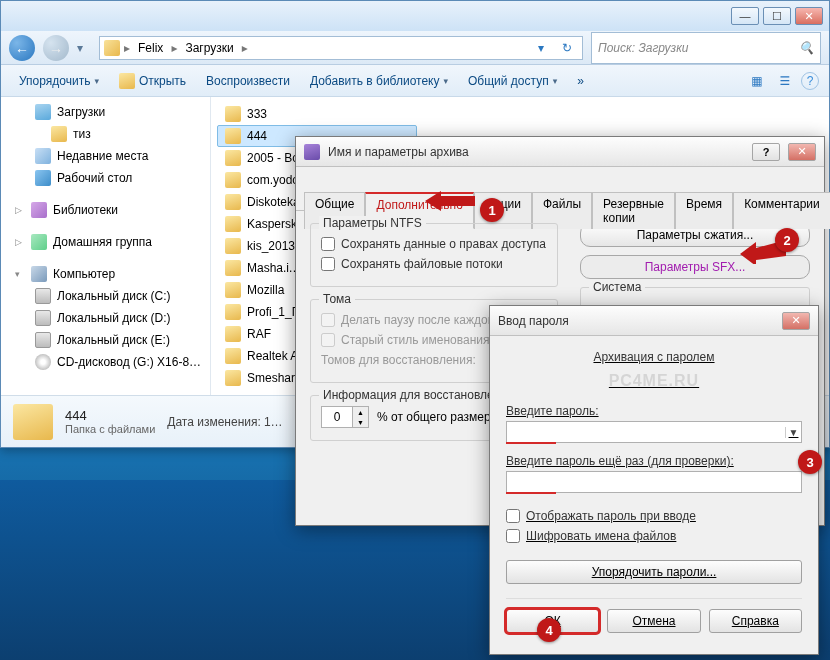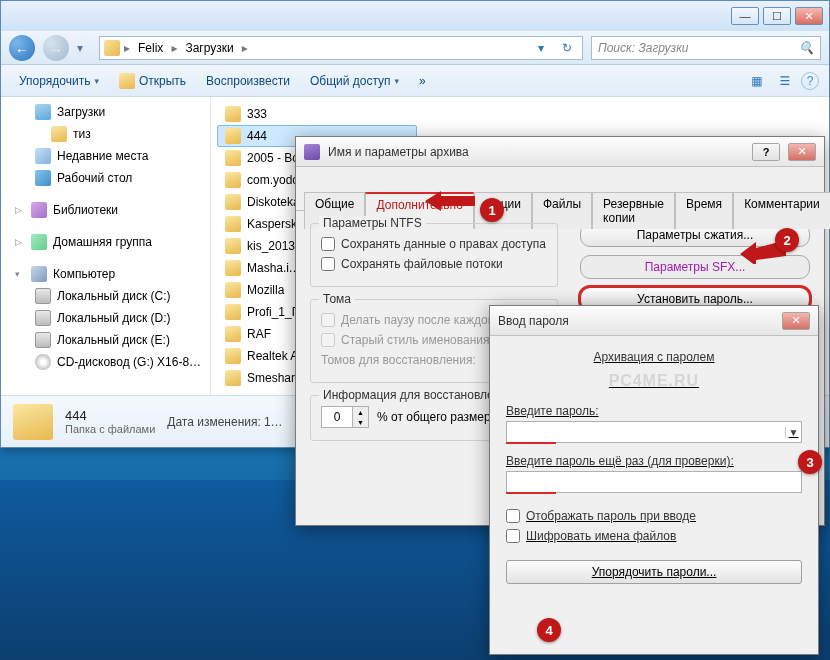--- a/index.html
+++ b/index.html
@@ -16,21 +16,21 @@
 
 .nav-bar { height: 34px; background: linear-gradient(180deg,#eef5fc,#dce9f6); display:flex; align-items:center; padding: 0 8px; gap:8px; border-bottom:1px solid #b8cde2; }
 .nav-arrow { width:26px; height:26px; border-radius:50%; background: radial-gradient(circle at 30% 30%, #7bb6e8, #2b78c1); display:flex; align-items:center; justify-content:center; color:#fff; font-size:14px; cursor:pointer; }
 .nav-arrow.fwd { background: radial-gradient(circle at 30% 30%, #d5e3ef, #a3b9cc); color:#eee; }
 .nav-dd { width:14px; color:#5b7a99; cursor:pointer; }
 .breadcrumb { flex:1; height:24px; border:1px solid #a3bdd6; background:#fff; display:flex; align-items:center; padding:0 4px; gap:4px; }
 .bc-icon { width:16px; height:16px; background: linear-gradient(135deg,#f9e29a,#e8b84d); border-radius:2px; }
 .bc-sep { color:#777; }
 .bc-item { cursor:pointer; padding:2px 4px; }
 .bc-refresh { width:22px; text-align:center; color:#2b78c1; cursor:pointer; }
-.search-box { width:230px; height:24px; border:1px solid #a3bdd6; background:#fff; display:flex; align-items:center; padding:0 6px; color:#888; font-style:italic; gap:6px; }
+.search-box { width:230px; height:32px; border:1px solid #a3bdd6; background:#fff; display:flex; align-items:center; padding:0 6px; color:#888; font-style:italic; gap:6px; }
 .search-icon { color:#5a8ac1; }
 
 .toolbar { height: 32px; background: linear-gradient(180deg,#f0f6fc,#e1edf8); display:flex; align-items:center; padding:0 10px; gap:4px; border-bottom:1px solid #c8d9e9; }
 .tb-item { color:#0b4a83; padding: 4px 8px; cursor:pointer; display:flex; align-items:center; gap:4px; }
 .tb-dd::after { content:" ▾"; color:#4a6a8a; font-size:9px; }
 .tb-sep { flex:1; }
 .tb-iconbtn { width:24px; height:22px; border:1px solid transparent; display:flex; align-items:center; justify-content:center; color:#2b78c1; cursor:pointer; }
 
 .explorer-body { display:flex; height: calc(100% - 30px - 34px - 32px - 52px); }
 .sidebar { width: 210px; background:#fff; border-right:1px solid #e0e8f0; padding: 4px 0; overflow:hidden; }
@@ -147,20 +147,21 @@
     </div>
   </div>
 
   <div class="toolbar">
     <div class="tb-item tb-dd">Упорядочить</div>
     <div class="tb-item">
         <span class="ico ico-folder"></span>
         <span>Открыть</span>
       </div>
     <div class="tb-item">Воспроизвести</div>
+    <div class="tb-item tb-dd">Добавить в библиотеку</div>
     <div class="tb-item tb-dd">Общий доступ</div>
     <div class="tb-item">»</div>
     <div class="tb-sep"></div>
     <div class="tb-iconbtn">▦</div>
     <div class="tb-iconbtn">☰</div>
     <div class="tb-iconbtn" style="color:#3b8edb;border:1px solid #9fc3e4;border-radius:50%;width:18px;height:18px;">?</div>
   </div>
 
   <div class="explorer-body">
     <div class="sidebar">
@@ -347,21 +348,20 @@
                 <div>▼</div>
               </div>
           </div>
           <span>% от общего размера</span>
         </div>
       </div>
     </div>
     <div class="right-col">
       <div class="big-btn">Параметры сжатия...</div>
       <div class="big-btn disabled">Параметры SFX...</div>
-      <div class="big-btn highlighted">Установить пароль...</div>
       <div class="group" style="height:50px;">
         <div class="group-title">Система</div>
       </div>
     </div>
   </div>
 </div>
 
 <div class="dialog dlg-pwd">
   <div class="dlg-title">
     <span class="dlg-title-txt">Ввод пароля</span>
@@ -383,20 +383,25 @@
     <label class="chk">
         <input type="checkbox" style="">
         <span>Отображать пароль при вводе</span>
       </label>
     <label class="chk">
         <input type="checkbox" style="">
         <span>Шифровать имена файлов</span>
       </label>
     <div style="height:14px"></div>
     <div class="std-btn" style="width:100%;">Упорядочить пароли...</div>
+    <div class="btn-row">
+      <div class="std-btn default">ОК</div>
+      <div class="std-btn">Отмена</div>
+      <div class="std-btn">Справка</div>
+    </div>
   </div>
 </div>
 
 <div class="arrow-red" style="top:188px; left:425px;">
   <svg width="50" height="26">
       <polygon points="0,13 16,3 16,8 50,8 50,18 16,18 16,23" fill="#c01818"></polygon>
     </svg>
 </div>
 <div class="callout" style="top:198px; left:480px;">1</div>
 

